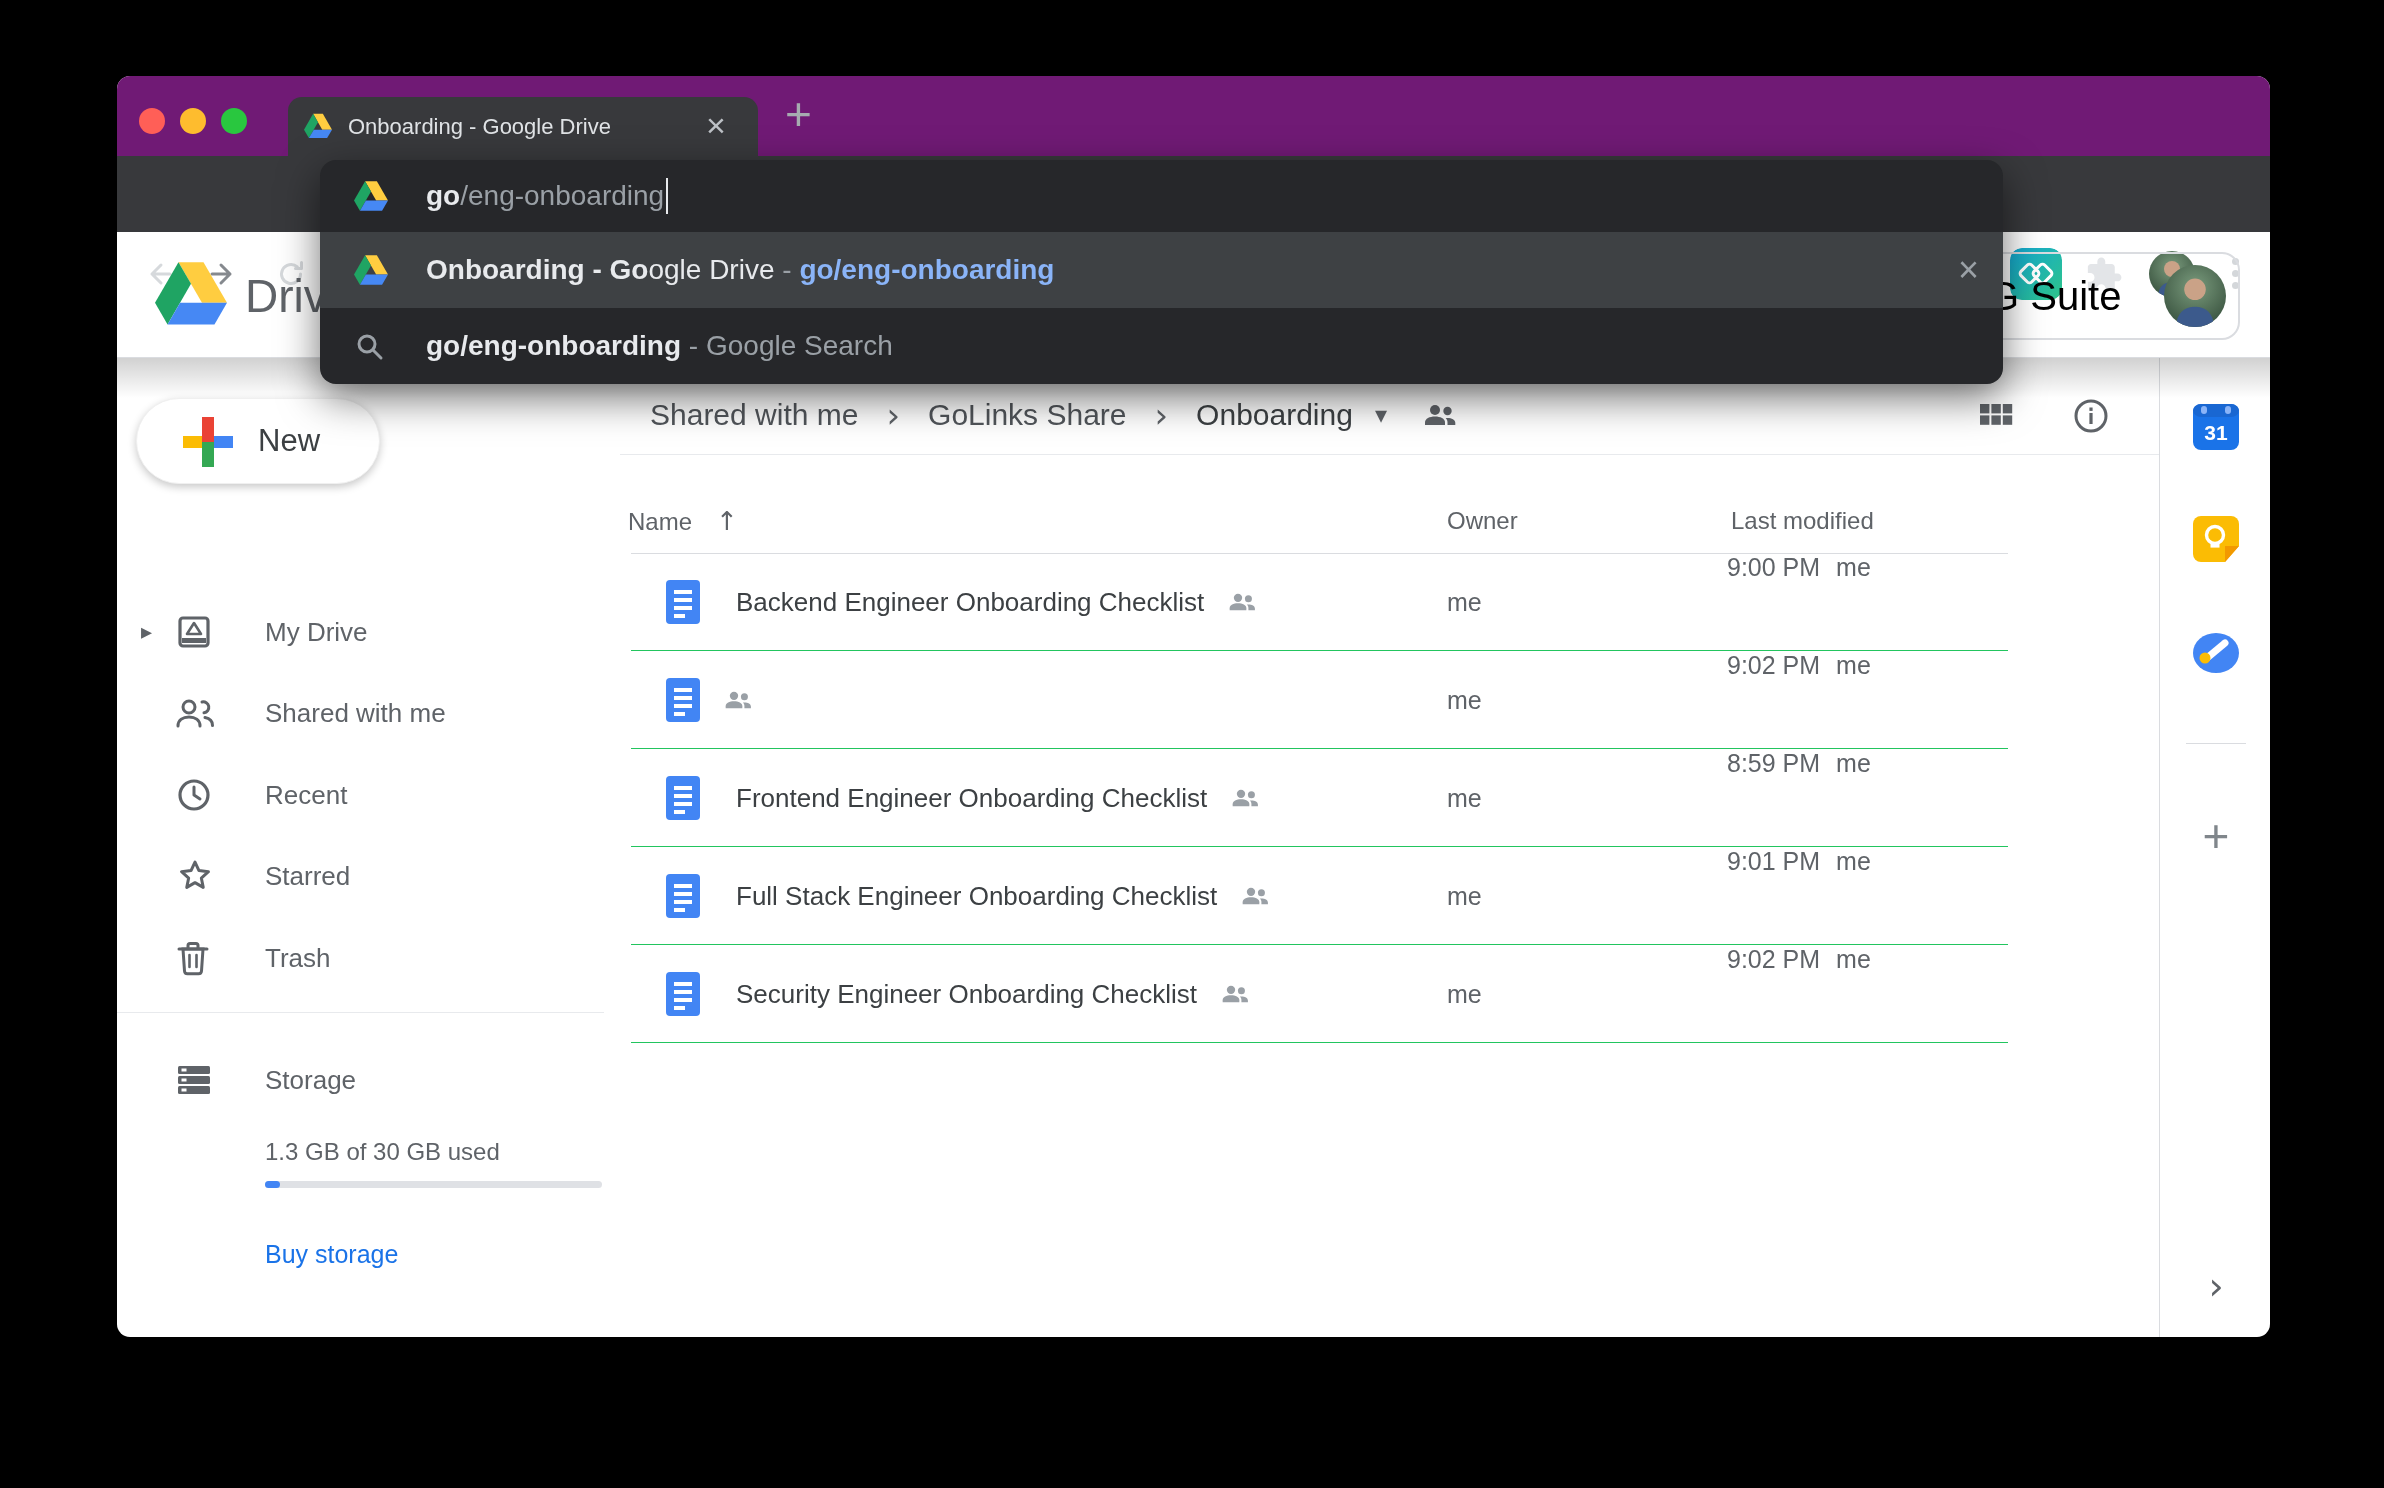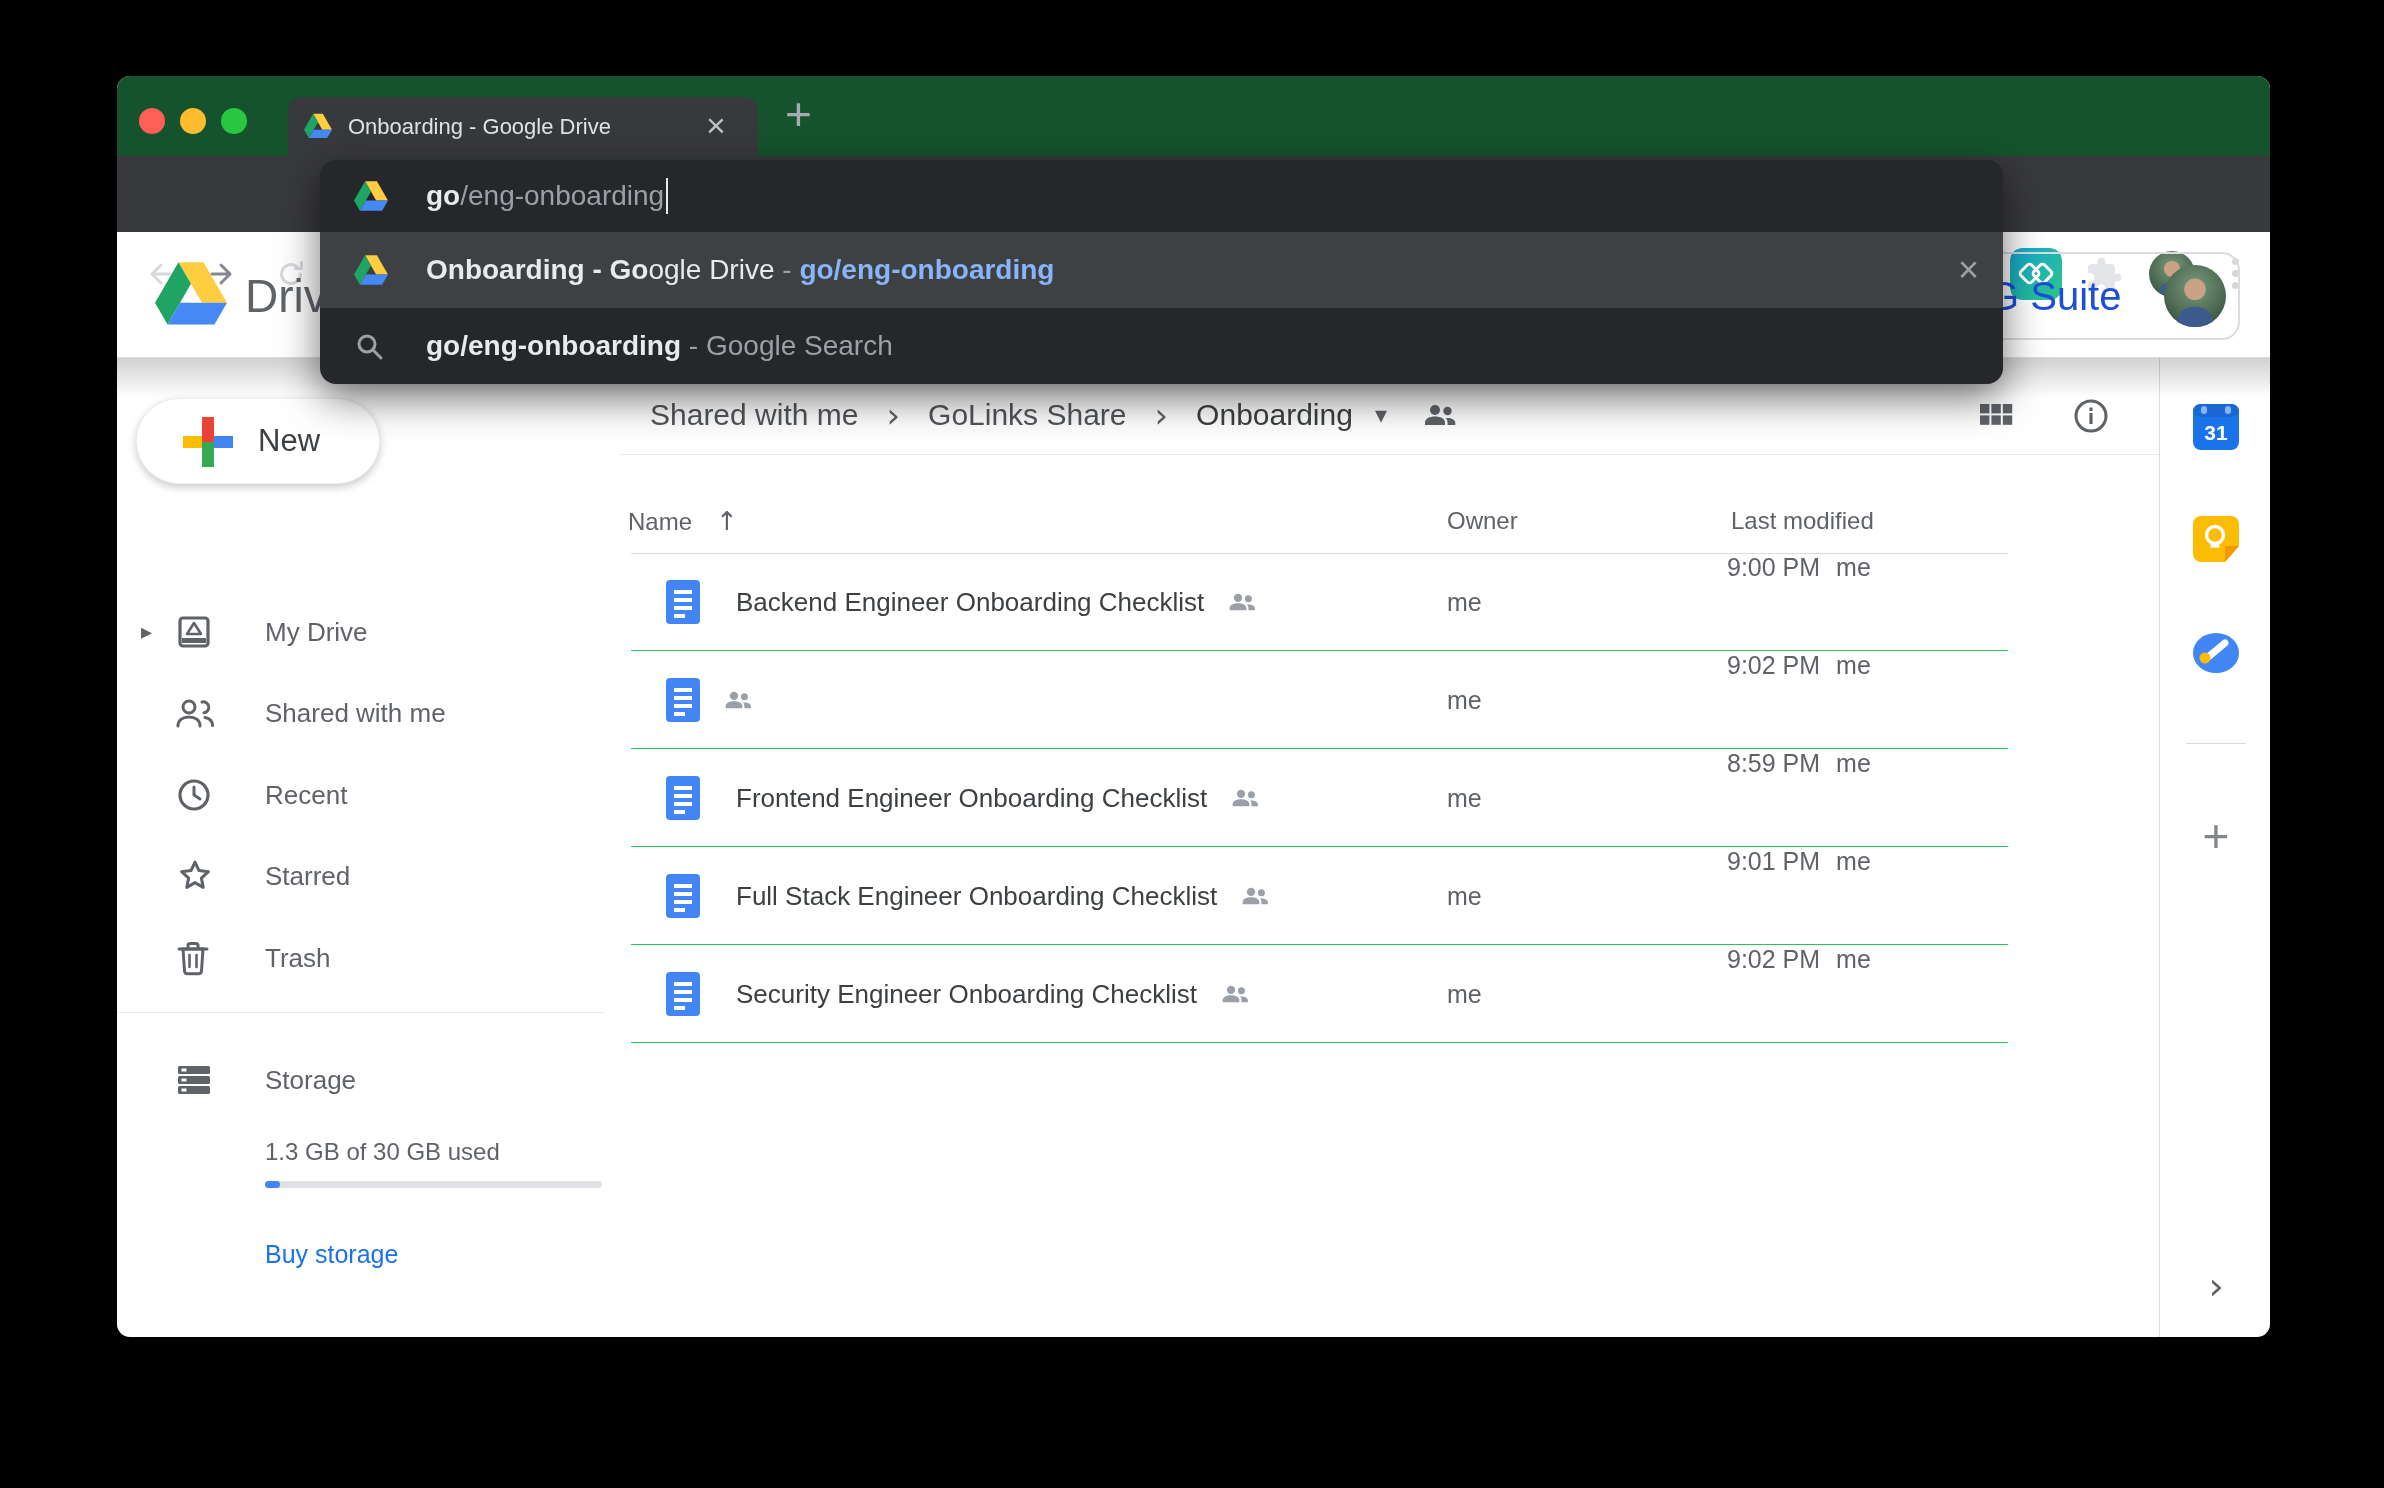--- a/index.html
+++ b/index.html
@@ -4,21 +4,21 @@
 <style>
   * { margin:0; padding:0; box-sizing:border-box; }
   html,body { background:#000; }
   body { font-family:"Liberation Sans","DejaVu Sans",sans-serif; }
   #screen { position:relative; width:2384px; height:1488px; background:#000; overflow:hidden; }
   #win { position:absolute; left:117px; top:76px; width:2153px; height:1261px; border-radius:13px; overflow:hidden; background:#fff; }
   .abs { position:absolute; }
   .glyph { font-family:"DejaVu Sans",sans-serif; }
 
   
-  .tabstrip { position:absolute; left:0; top:0; width:100%; height:80px; background:#14532d; }
+  .tabstrip { position:absolute; left:0; top:0; width:100%; height:80px; background:#701a75; }
   .tl { position:absolute; top:32px; width:26px; height:26px; border-radius:50%; }
   .tab { position:absolute; left:171px; top:21px; width:470px; height:59px; background:#38393c; border-radius:14px 14px 0 0; }
   .tab-title { position:absolute; left:60px; top:0; height:59px; line-height:59px; font-size:22px; color:#e0e3e6; white-space:nowrap; }
   .tab-close { position:absolute; left:408px; top:0; height:59px; line-height:56px; font-size:34px; color:#bdc1c6; width:40px; text-align:center; }
   .newtab { position:absolute; left:668px; top:0; height:80px; line-height:76px; font-size:46px; font-weight:300; color:#a6abb0; }
   .toolbar { position:absolute; left:0; top:80px; width:100%; height:76px; background:#38393c; }
   .navbtn { position:absolute; top:102px; width:32px; height:32px; }
   .ext-golinks { position:absolute; left:1893px; top:92px; width:52px; height:52px; border-radius:12px; }
   .avatar-sm { position:absolute; left:2032px; top:95px; width:46px; height:46px; border-radius:50%; overflow:hidden; }
   .kebab { position:absolute; left:2112px; top:102px; width:12px; height:32px; }
@@ -31,21 +31,21 @@
   .sug-row.hl { background:#3e4144; }
   .omni-ic { position:absolute; left:34px; top:50%; transform:translateY(-50%); }
   .omni-text { position:absolute; left:106px; top:0; height:100%; display:flex; align-items:center; font-size:28px; white-space:nowrap; }
   .t-white { color:#e8eaed; } .t-bold { font-weight:700; } .t-dim { color:#9aa0a6; } .t-blue { color:#8ab4f8; font-weight:700; }
   .caret { display:inline-block; width:2px; height:36px; background:#e8eaed; margin-left:2px; }
   .sug-x { position:absolute; right:24px; top:0; height:100%; line-height:76px; font-size:36px; color:#9aa0a6; }
 
   
   .drive-logo-text { position:absolute; left:128px; top:180px; height:80px; line-height:80px; font-size:46px; color:#5f6368; }
   .gsuite { position:absolute; left:1841px; top:176px; width:282px; height:88px; border:2px solid #dadce0; border-radius:18px; }
-  .gsuite-label { position:absolute; left:28px; top:0; height:84px; line-height:84px; font-size:40px; color:#1d4ed8; white-space:nowrap; }
+  .gsuite-label { position:absolute; left:28px; top:0; height:84px; line-height:84px; font-size:40px; color:#000000; white-space:nowrap; }
   .avatar-lg { position:absolute; right:12px; top:11px; width:62px; height:62px; border-radius:50%; overflow:hidden; }
   .hdr-divider { position:absolute; left:0; top:281px; width:100%; height:1px; background:#dadce0; }
   .shade { position:absolute; left:0; top:282px; width:100%; height:40px; background:linear-gradient(rgba(0,0,0,.18),rgba(0,0,0,0)); z-index:5; pointer-events:none; }
 
   
   .new-btn { position:absolute; left:19px; top:322px; width:244px; height:86px; border-radius:43px; background:#fff; border:1px solid #f0f0f0; box-shadow:0 3px 8px rgba(0,0,0,.22); }
   .new-label { position:absolute; left:121px; top:0; height:84px; line-height:84px; font-size:31px; color:#3c4043; font-weight:500; }
   .side-item { position:absolute; left:0; width:487px; height:62px; }
   .side-ic { position:absolute; left:58px; top:50%; transform:translateY(-50%); }
   .side-label { position:absolute; left:148px; top:0; height:62px; line-height:62px; font-size:26px; color:#5f6368; font-weight:500; white-space:nowrap; }

